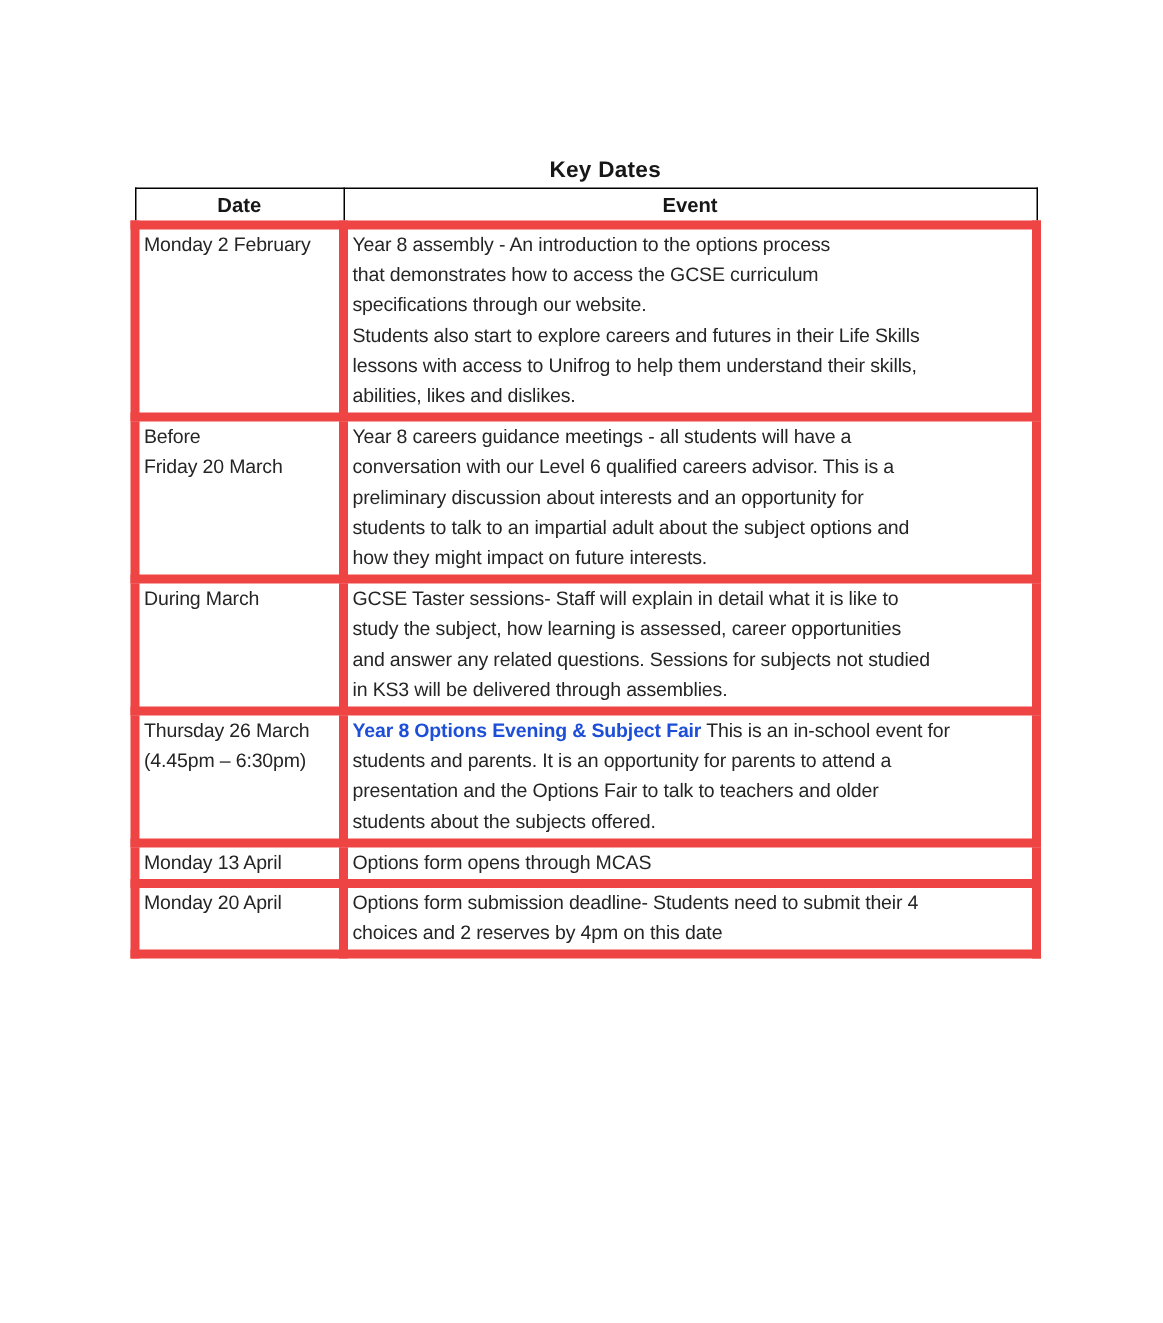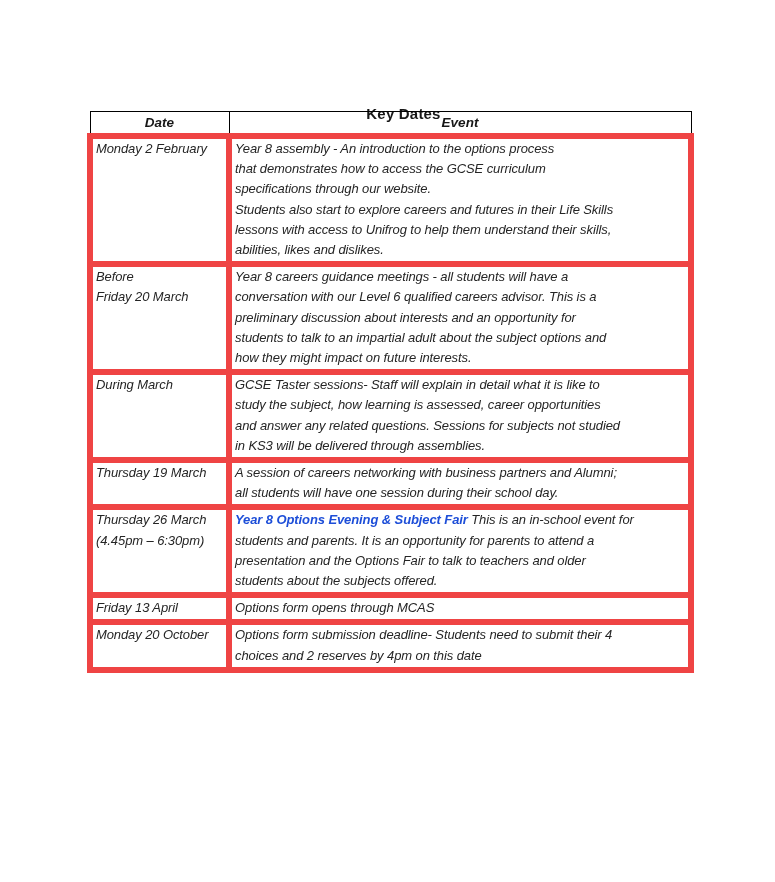--- a/index.html
+++ b/index.html
@@ -20,25 +20,24 @@
     margin: 16px;
     text-align: center;
     font-size: 15px;
     font-weight: 700;
     color: #171717;
     letter-spacing: 0.2px;
   }
   table.key-dates {
     position: absolute;
     left: 87px;
-    top: 111px;
+    top: 125px;
     width: 601px;
     border-collapse: collapse;
     table-layout: fixed;
-    font-style: italic;
   }
   col.col-date  { width: 139px; }
   col.col-event { width: 462px; }
   th {
     border: 1px solid #000000;
     font-size: 13.5px;
     font-weight: 700;
     line-height: 19px;
     padding: 1px 2px;
     text-align: center;
@@ -94,37 +93,32 @@
 how they might impact on future interests.</td>
       </tr>
       <tr>
         <td>During March</td>
         <td>GCSE Taster sessions- Staff will explain in detail what it is like to
 study the subject, how learning is assessed, career opportunities
 and answer any related questions. Sessions for subjects not studied
 in KS3 will be delivered through assemblies.</td>
       </tr>
       <tr>
-        <td>Thursday 19 March</td>
-        <td>A session of careers networking with business partners and Alumni;
-all students will have one session during their school day.</td>
-      </tr>
-      <tr>
         <td>Thursday 26 March
 (4.45pm – 6:30pm)</td>
         <td><span class="bold-run">Year 8 Options Evening &amp; Subject Fair</span><span> This is an in-school event for
 students and parents.  It is an opportunity for parents to attend a
 presentation and the Options Fair to talk to teachers and older
 students about the subjects offered.</span></td>
       </tr>
       <tr>
-        <td>Friday 13 April</td>
+        <td>Monday 13 April</td>
         <td>Options form opens through MCAS</td>
       </tr>
       <tr>
-        <td>Monday 20 October</td>
+        <td>Monday 20 April</td>
         <td>Options form submission deadline- Students need to submit their 4
 choices and 2 reserves by 4pm on this date</td>
       </tr>
     </tbody>
   </table>
 
 </div>
 
 </body></html>

